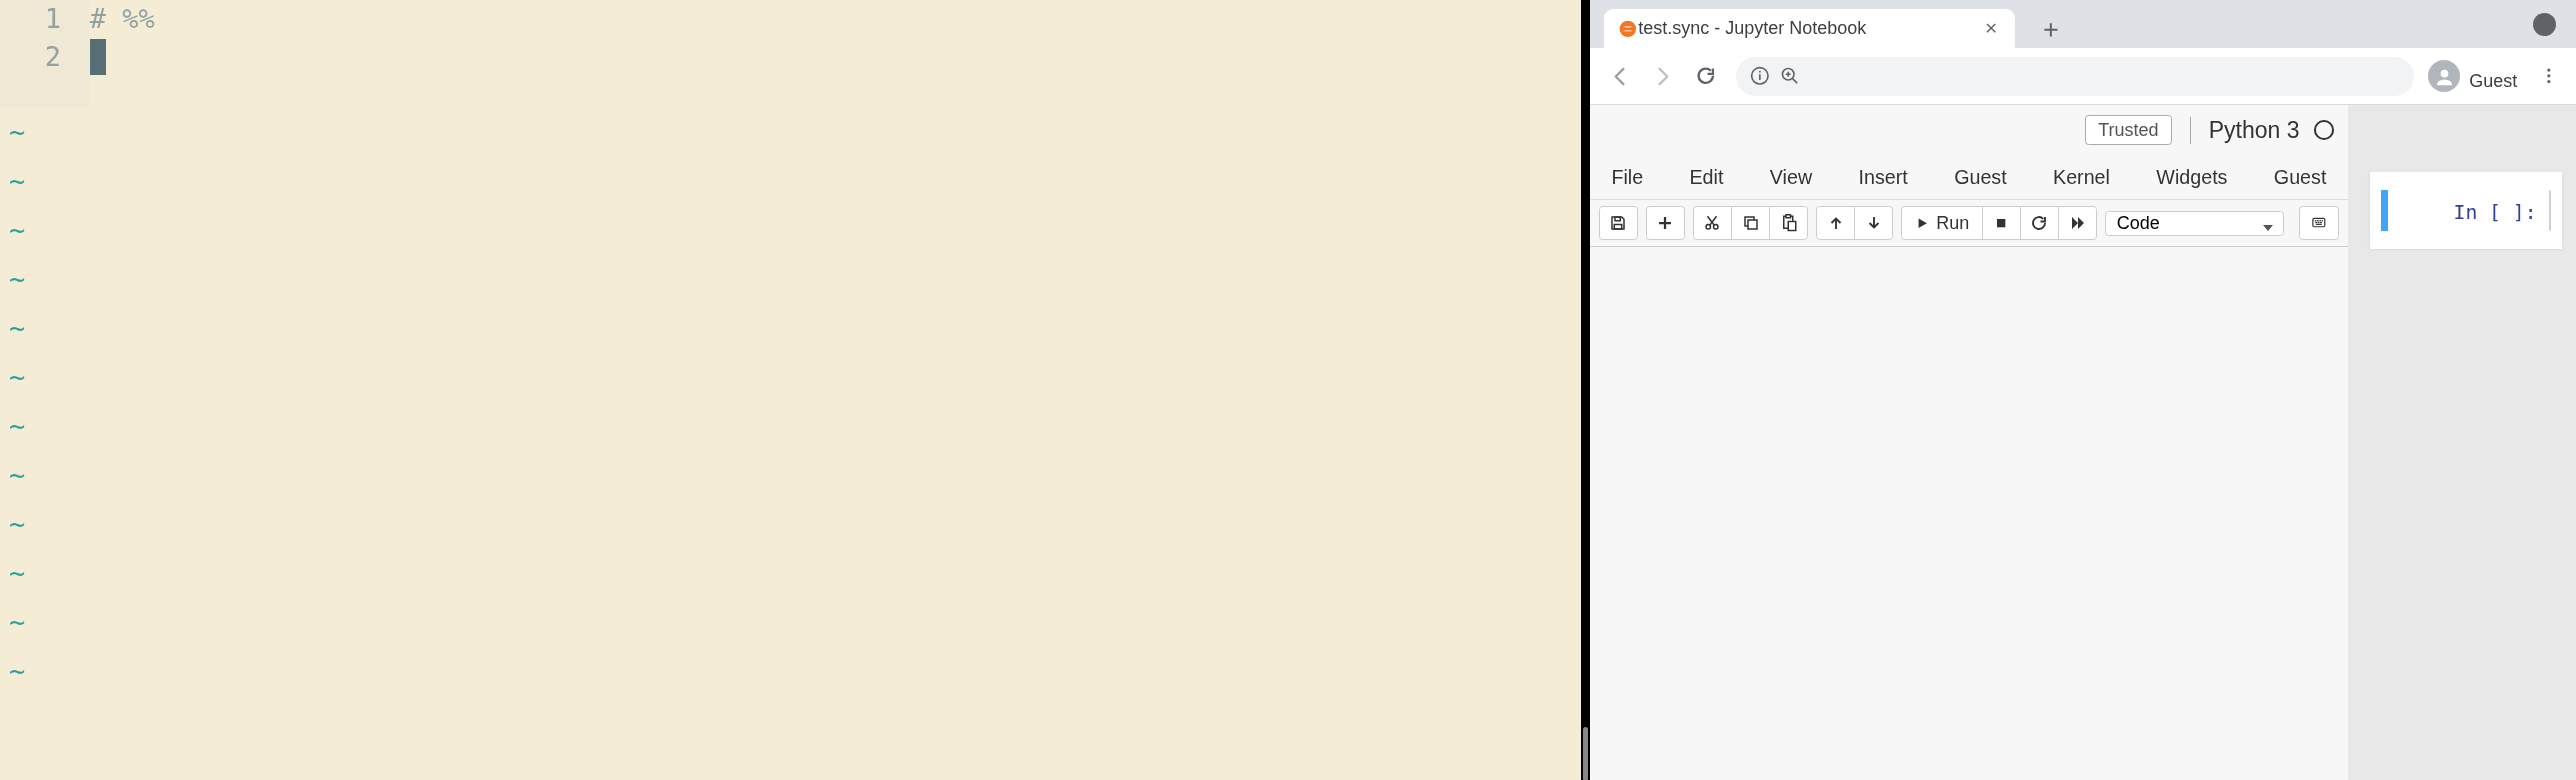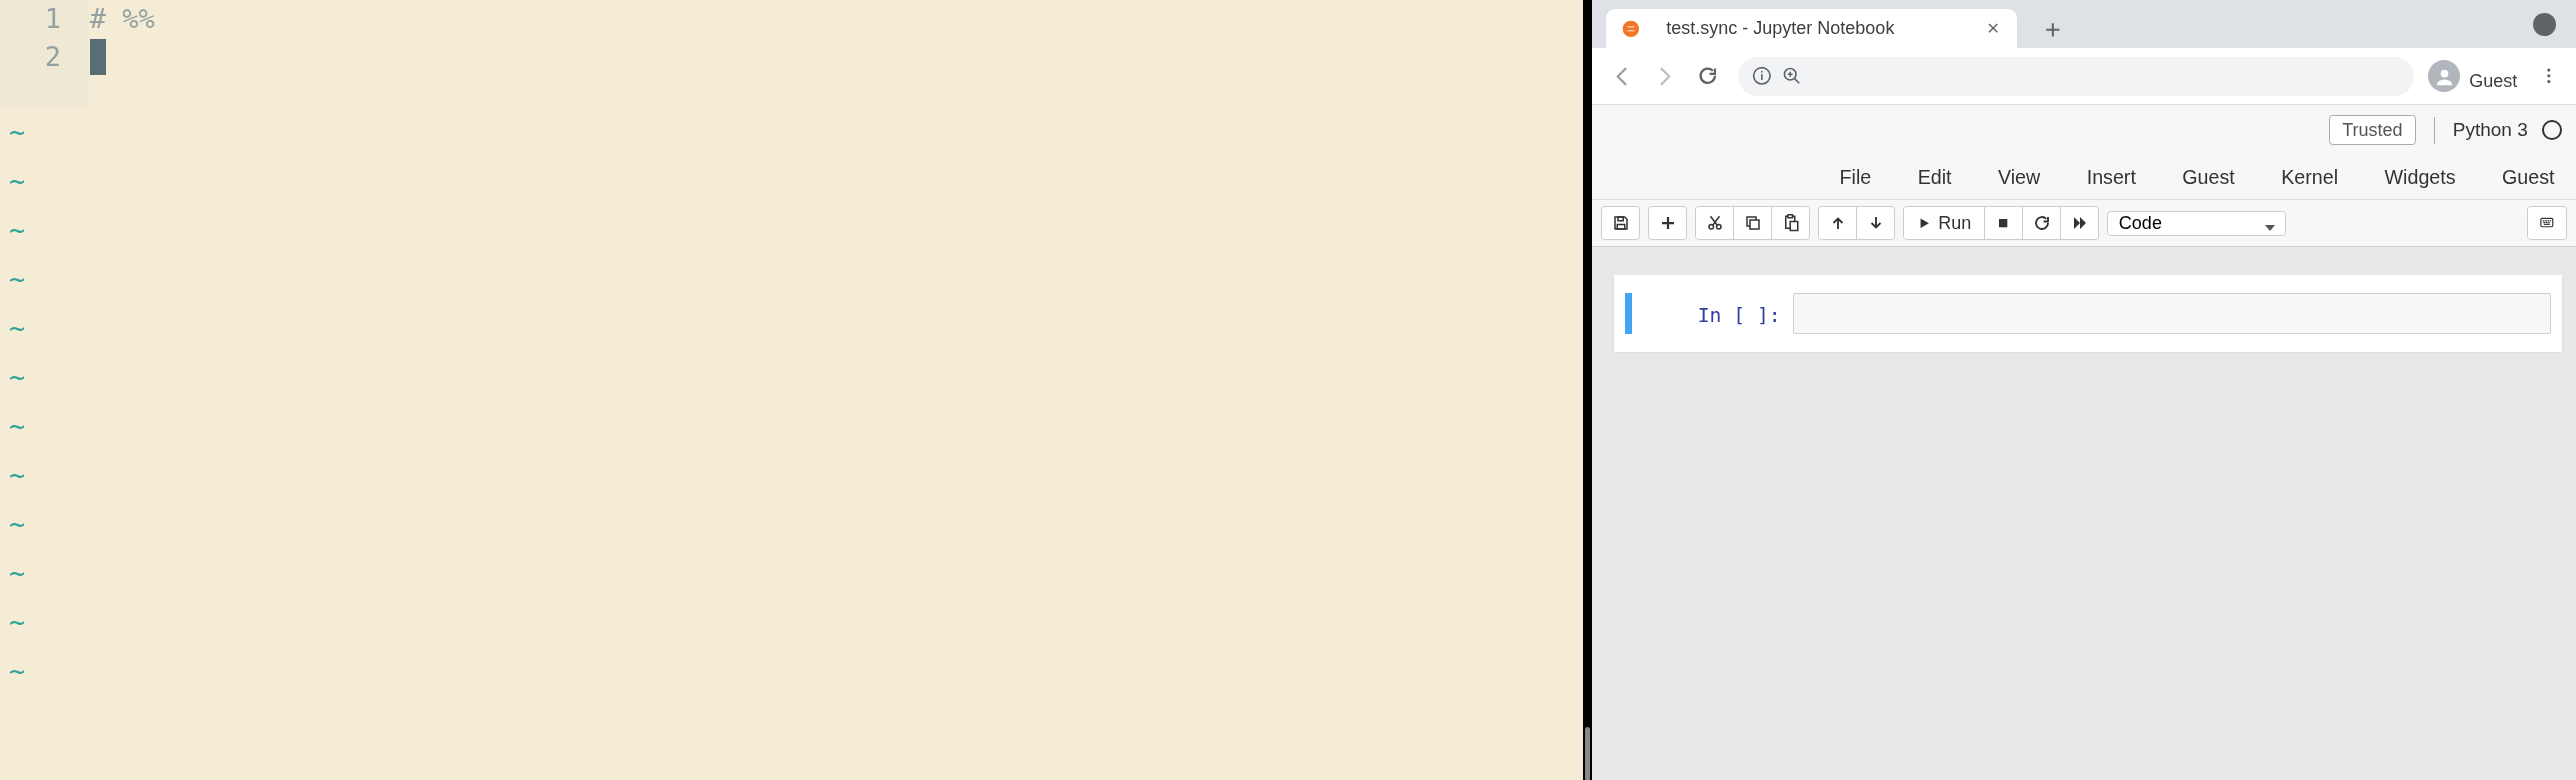--- a/index.html
+++ b/index.html
@@ -19,21 +19,21 @@
 
   
   .divider { width: 9px; background: #000; height: 100%; position: relative; }
   .divider-handle { position: absolute; bottom: 0; left: 1.8px; width: 5.4px; height: 54px; background: #888; border-radius: 2.7px; }
 
   
   .browser-pane { flex: 1; height: 100%; background: #dee1e6; display: flex; flex-direction: column; }
 
   
   .tab-strip { height: 48px; background: #dee1e6; display: flex; align-items: flex-end; padding-left: 14.3px; position: relative; }
-  .browser-tab { display: flex; align-items: center; background: #fff; height: 39px; border-radius: 9px 9px 0 0; padding: 0 14.3px; gap: 26px; min-width: 411px; }
+  .browser-tab { display: flex; align-items: center; background: #fff; height: 39px; border-radius: 9px 9px 0 0; padding: 0 14.3px; gap: 0; min-width: 411px; }
   .tab-favicon { width: 19.7px; height: 19.7px; }
   .tab-title { font-size: 18px; color: #3c4043; flex: 1; white-space: nowrap; overflow: hidden; text-overflow: ellipsis; }
   .tab-close { width: 19.7px; height: 19.7px; display: flex; align-items: center; justify-content: center; color: #5f6368; cursor: pointer; }
   .new-tab { width: 36px; height: 36px; display: flex; align-items: center; justify-content: center; color: #5f6368; margin-left: 18px; cursor: pointer; font-size: 23px; }
   .incognito-badge { position: absolute; right: 19.7px; top: 12.5px; width: 23px; height: 23px; background: #5f6368; border-radius: 50%; }
 
   
   .omnibox-row { height: 57px; background: #fff; display: flex; align-items: center; padding: 0 10.7px; gap: 3.6px; border-bottom: 0.9px solid #dadce0; }
   .nav-btn { width: 39px; height: 39px; display: flex; align-items: center; justify-content: center; color: #bdc1c6; border-radius: 50%; }
   .nav-btn.enabled { color: #5f6368; cursor: pointer; }
@@ -42,43 +42,43 @@
   .url-text { font-size: 19.7px; color: #202124; flex: 1; white-space: nowrap; overflow: hidden; text-overflow: ellipsis; }
   .url-host { color: #202124; }
   .url-path { color: #5f6368; }
   .zoom-btn { color: #5f6368; }
   .avatar-chip { display: flex; align-items: flex-end; gap: 9px; padding: 3.6px 12.5px 3.6px 3.6px; border-radius: 18px; cursor: pointer; }
   .avatar-circle { width: 32px; height: 32px; background: #b0b6bc; border-radius: 50%; display: flex; align-items: center; justify-content: center; position: relative; }
   .avatar-label { font-size: 18px; color: #3c4043; }
   .kebab { width: 32px; height: 32px; display: flex; align-items: center; justify-content: center; color: #5f6368; cursor: pointer; }
 
   
-  .jupyter-area { flex: 1; background: #e8e8e8; display: flex; flex-direction: column; overflow: hidden; }
+  .jupyter-area { flex: 1; background: #e8e8e8; display: flex; overflow: hidden; }
   .jupyter-header { background: #f7f7f7; }
   .jupyter-topbar { height: 50px; display: flex; align-items: center; justify-content: flex-end; padding: 0 14.3px; gap: 14.3px; }
   .trusted-badge { border: 0.9px solid #ababab; background: #fff; border-radius: 3.6px; padding: 3.6px 12.5px; font-size: 18px; color: #555; }
   .kernel-sep { width: 0.9px; height: 27px; background: #aaa; margin: 0 3.6px; }
-  .kernel-name { font-size: 19px; color: #333; }
+  .kernel-name { font-size: 23px; color: #333; }
   .kernel-indicator { width: 19.7px; height: 19.7px; border: 2.2px solid #333; border-radius: 50%; }
 
   .jupyter-menubar { height: 45px; display: flex; align-items: center; padding: 0 14.3px; gap: 32px; border-bottom: 0.9px solid #ddd; justify-content: flex-end; }
   .menu-item { font-size: 19.7px; color: #333; cursor: pointer; padding: 5.4px 7.2px; }
 
   .jupyter-toolbar { height: 47px; background: #f7f7f7; display: flex; align-items: center; padding: 0 9px; gap: 8px; border-bottom: 0.9px solid #ccc; }
   .tb-group { display: flex; }
   .tb-btn { height: 34px; min-width: 39px; border: 0.9px solid #ccc; background: #fff; display: flex; align-items: center; justify-content: center; cursor: pointer; color: #333; padding: 0 9px; font-size: 18px; }
   .tb-group .tb-btn { border-radius: 0; margin-left: -0.9px; }
   .tb-group .tb-btn:first-child { border-top-left-radius: 3.6px; border-bottom-left-radius: 3.6px; margin-left: 0; }
   .tb-group .tb-btn:last-child { border-top-right-radius: 3.6px; border-bottom-right-radius: 3.6px; }
   .tb-run { gap: 7.2px; padding: 0 12.5px; }
   .tb-select { height: 25px; border: 0.9px solid #ccc; background: #fff; border-radius: 3.6px; font-size: 18px; padding: 0 27px 0 10.7px; cursor: pointer; appearance: none; position: relative; min-width: 179px; }
   .select-wrap { position: relative; }
   .select-wrap::after { content: ""; position: absolute; right: 10.7px; top: 14.3px; border-left: 5.4px solid transparent; border-right: 5.4px solid transparent; border-top: 6.3px solid #555; pointer-events: none; }
 
-  .notebook-body { flex: 1; background: #e8e8e8; padding-top: 28px; margin-left: 8px; }
+  .notebook-body { flex: 1; background: #e8e8e8; padding-top: 67px; margin-left: 8px; }
   .notebook-container { background: #fff; margin: 0 14.3px; padding: 18px 10.7px; box-shadow: 0 0.9px 2.7px rgba(0,0,0,.1); }
   .cell { display: flex; align-items: stretch; }
   .cell-bar { width: 7.2px; background: #42a5f5; }
   .cell-prompt { width: 161px; text-align: right; padding: 10.7px 12.5px 0 0; font-family: Menlo, Monaco, monospace; font-size: 19.7px; color: #303f9f; }
   .cell-input { flex: 1; border: 0.9px solid #cfcfcf; background: #f7f7f7; min-height: 41px; border-radius: 1.8px; }
 
   svg { display: block; }
 </style>
 </head>
 <body>

